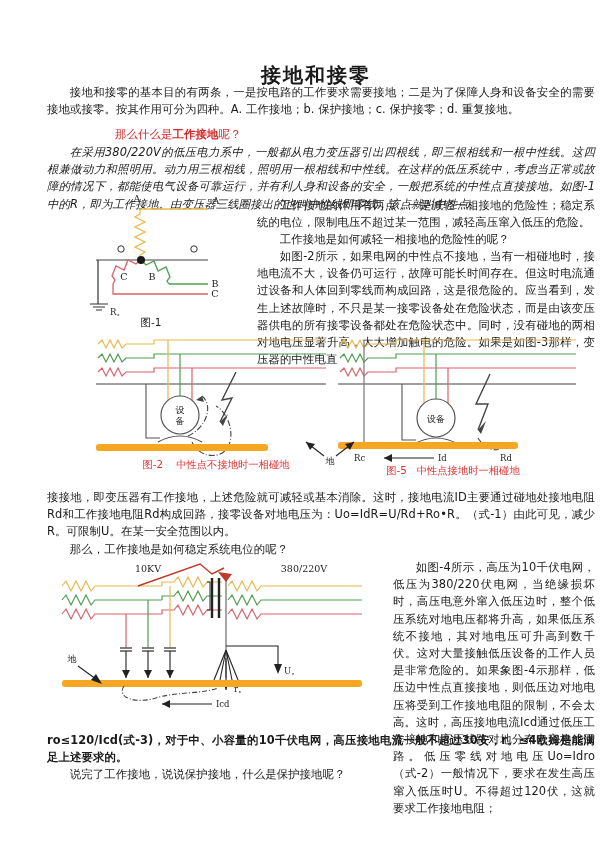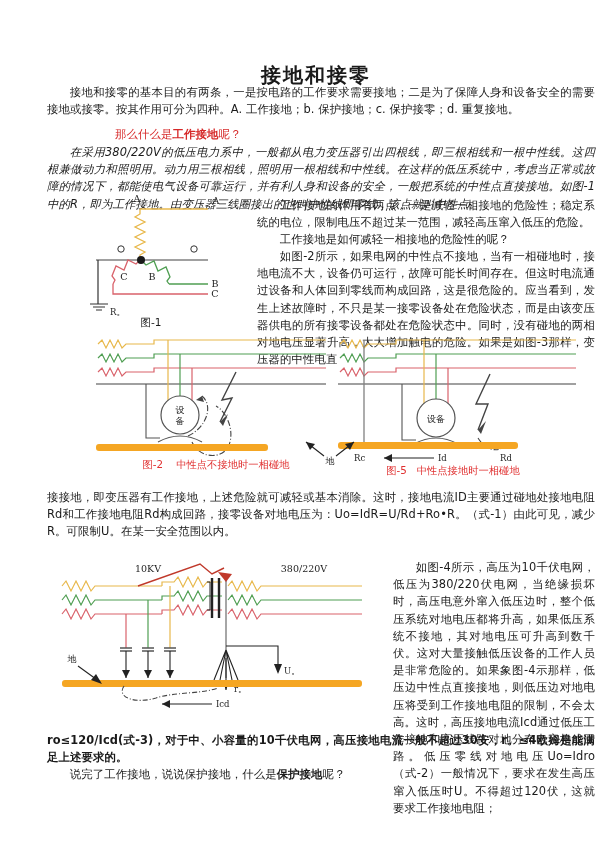--- a/index.html
+++ b/index.html
@@ -40,21 +40,21 @@
     text-align: justify;
     letter-spacing: 0.1px;
   }
   .indent { text-indent: 2em; }
   .blk {
     position: absolute;
     margin-left: 21px;
   }
   .red { color: #d62828; }
   .red-b { color: #d62828; font-weight: bold; }
-  .bold { font-weight: bold; }
+  .bold { font-weight: normal; }
   .cap-red {
     color: #e03030;
     font-size: 10.3px;
     text-align: center;
   }
 
   
   .fig { position: absolute; }
 
   .fig-label {
@@ -200,20 +200,21 @@
   <svg style="position:absolute; left:296px; top:434px;" width="70" height="40">
     <path d="M28 22 L10 8" stroke="#222" stroke-width="1.1" fill="none"></path>
     <path d="M10 8 L19 10 L14 16 Z" fill="#222"></path>
     <path d="M40 22 L58 8" stroke="#222" stroke-width="1.1" fill="none"></path>
     <path d="M58 8 L49 10 L54 16 Z" fill="#222"></path>
     <text class="lbl-cn" x="34" y="30" text-anchor="middle">地</text>
   </svg>
 
   <div class="blk txt" style="left:26px; top:489px; width:548px;">接接地，即变压器有工作接地，上述危险就可减轻或基本消除。这时，接地电流ID主要通过碰地处接地电阻Rd和工作接地电阻Rd构成回路，接零设备对地电压为：Uo=IdR=U/Rd+Ro•R。（式-1）由此可见，减少R。可限制U。在某一安全范围以内。</div>
 
+  <div class="blk txt indent" style="left:26px; top:541px; width:548px;">那么，工作接地是如何稳定系统电位的呢？</div>
 
   <div class="blk txt indent" style="left:372px; top:559px; width:202px;">如图-4所示，高压为10千伏电网，低压为380/220伏电网，当绝缘损坏时，高压电意外窜入低压边时，整个低压系统对地电压都将升高，如果低压系统不接地，其对地电压可升高到数千伏。这对大量接触低压设备的工作人员是非常危险的。如果象图-4示那样，低压边中性点直接接地，则低压边对地电压将受到工作接地电阻的限制，不会太高。这时，高压接地电流Icd通过低压工作接地和高压线路对地分布电容构成回路。低压零线对地电压Uo=Idro（式-2）一般情况下，要求在发生高压窜入低压时U。不得超过120伏，这就要求工作接地电阻；</div>
 
   <div class="fig" style="left:62px; top:562px; width:310px; height:175px;">
     <svg width="310" height="150" viewBox="0 0 310 150">
 
       <text class="lbl" x="86" y="10" text-anchor="middle">10KV</text>
       <text class="lbl" x="242" y="10" text-anchor="middle">380/220V</text>
 
       <path d="M0 24 L4 19 L9 29 L14 19 L19 29 L24 19 L29 29 L33 24 L100 24

